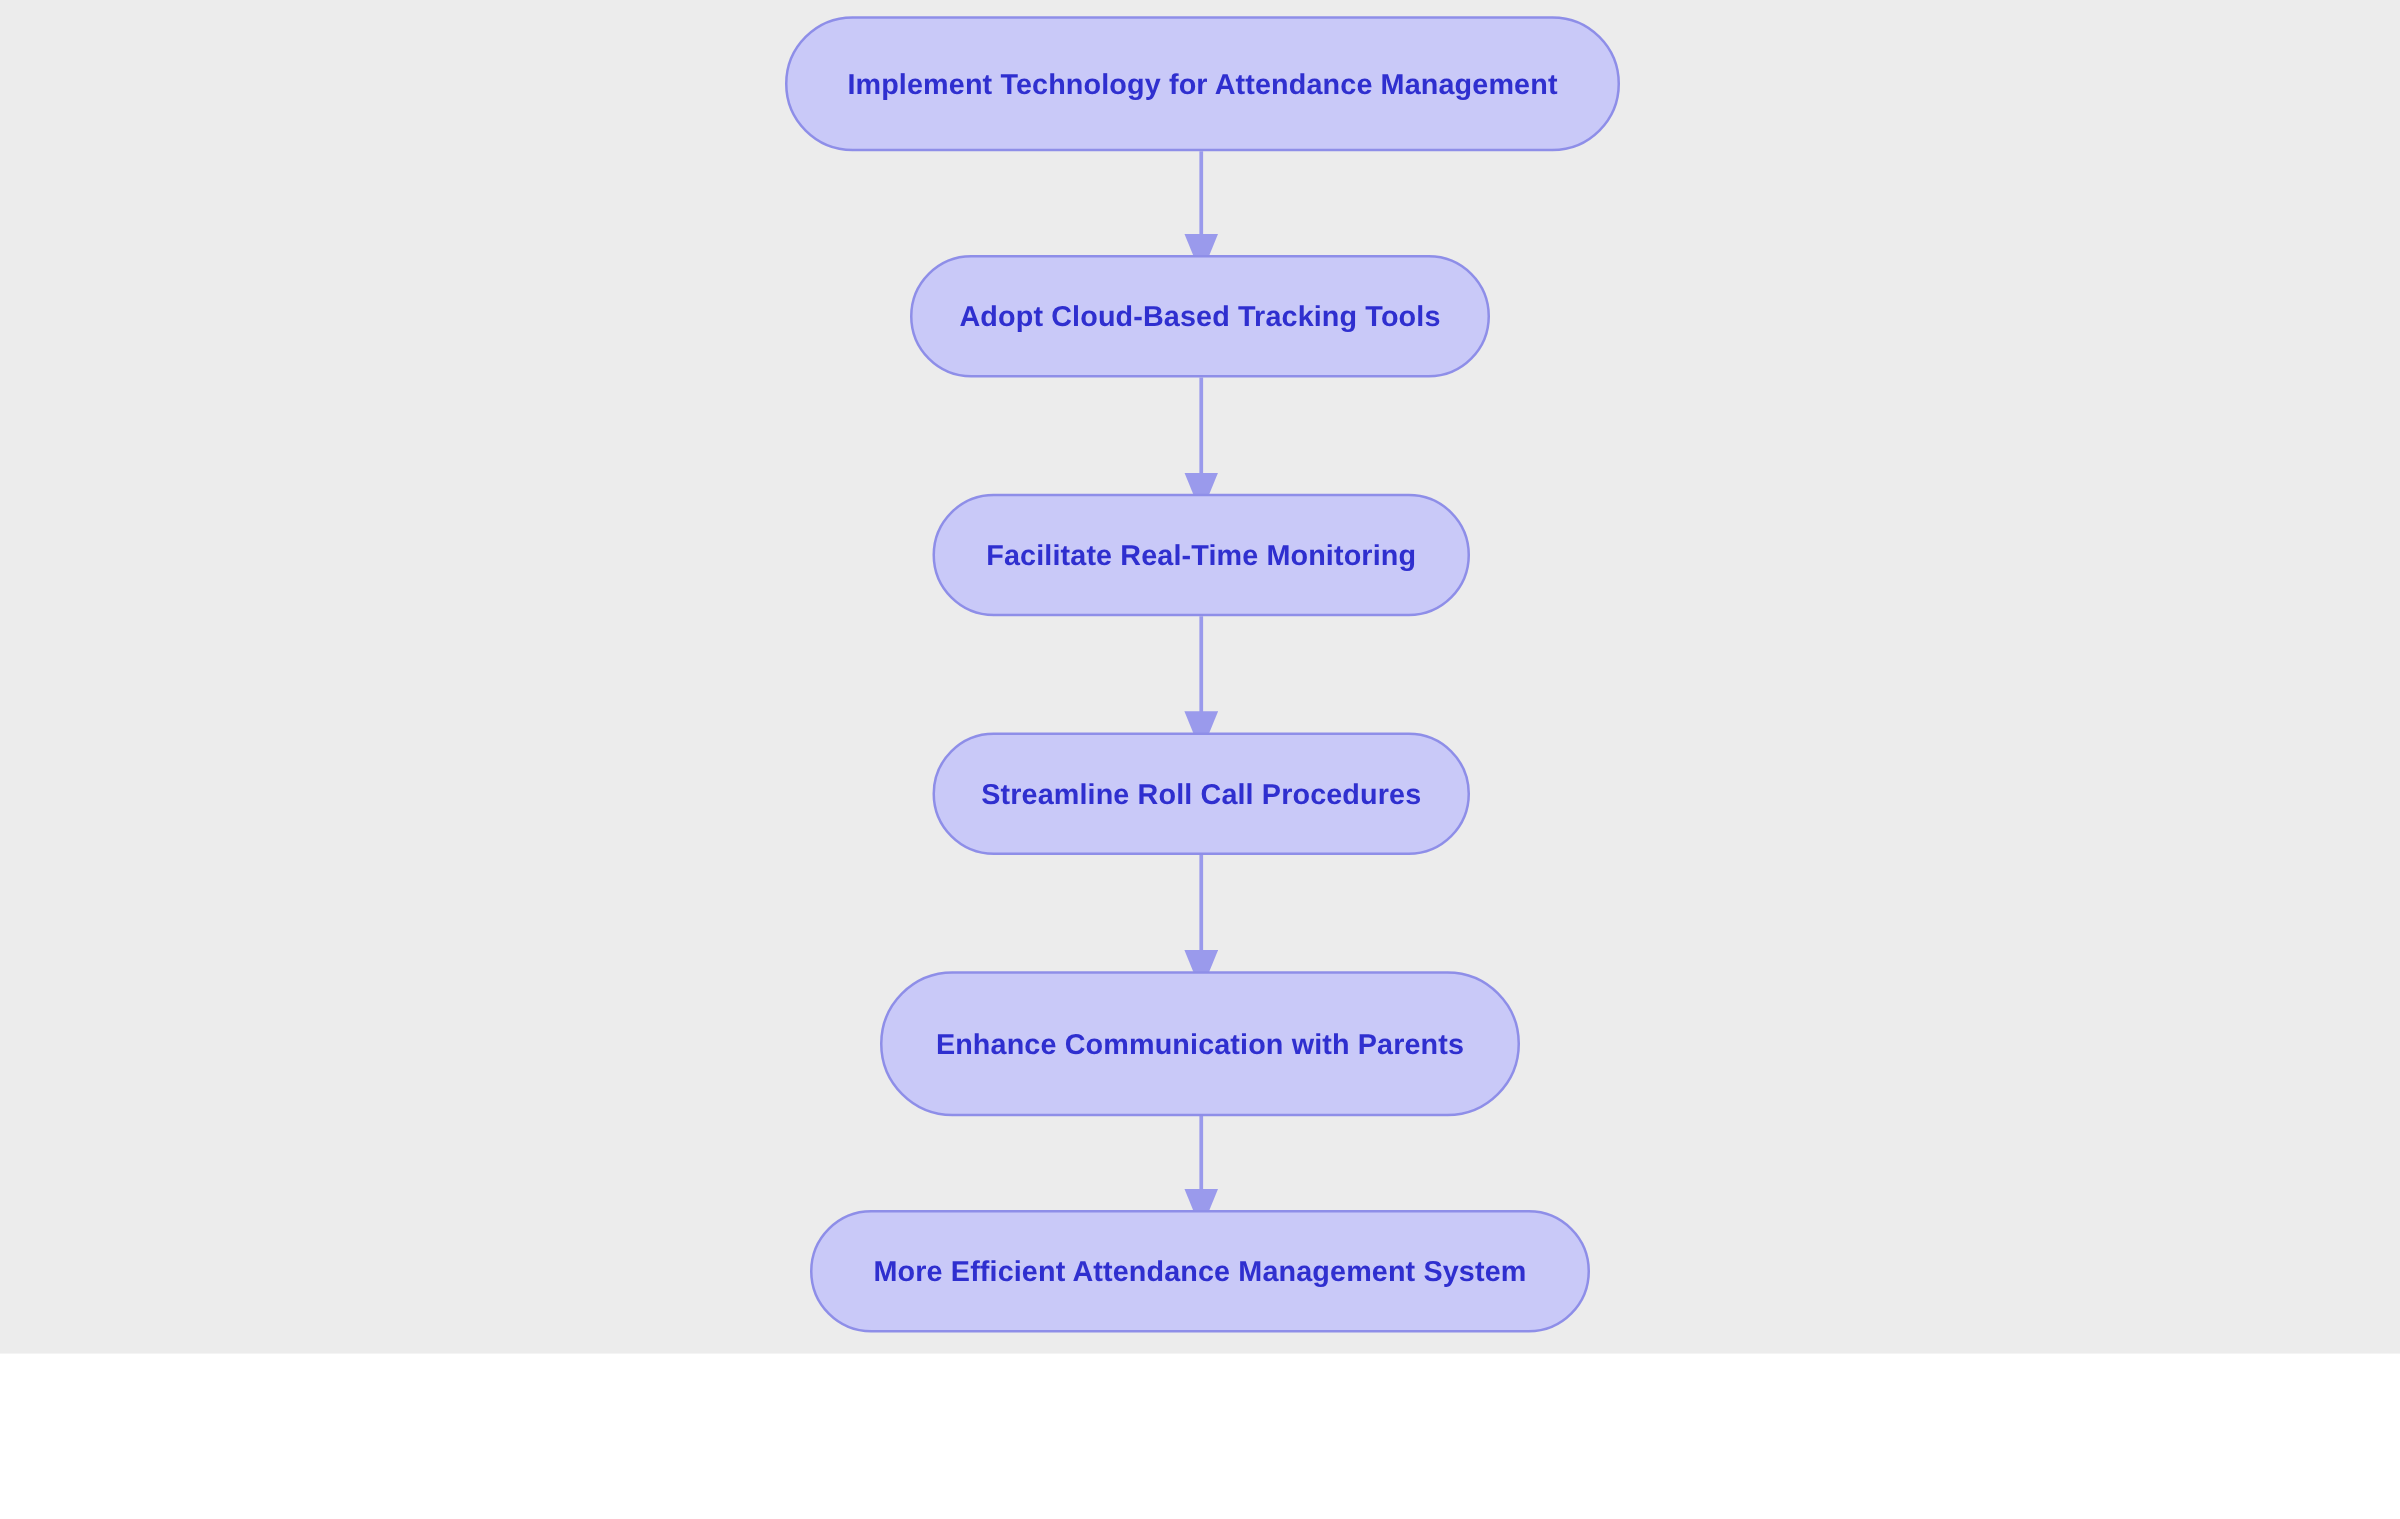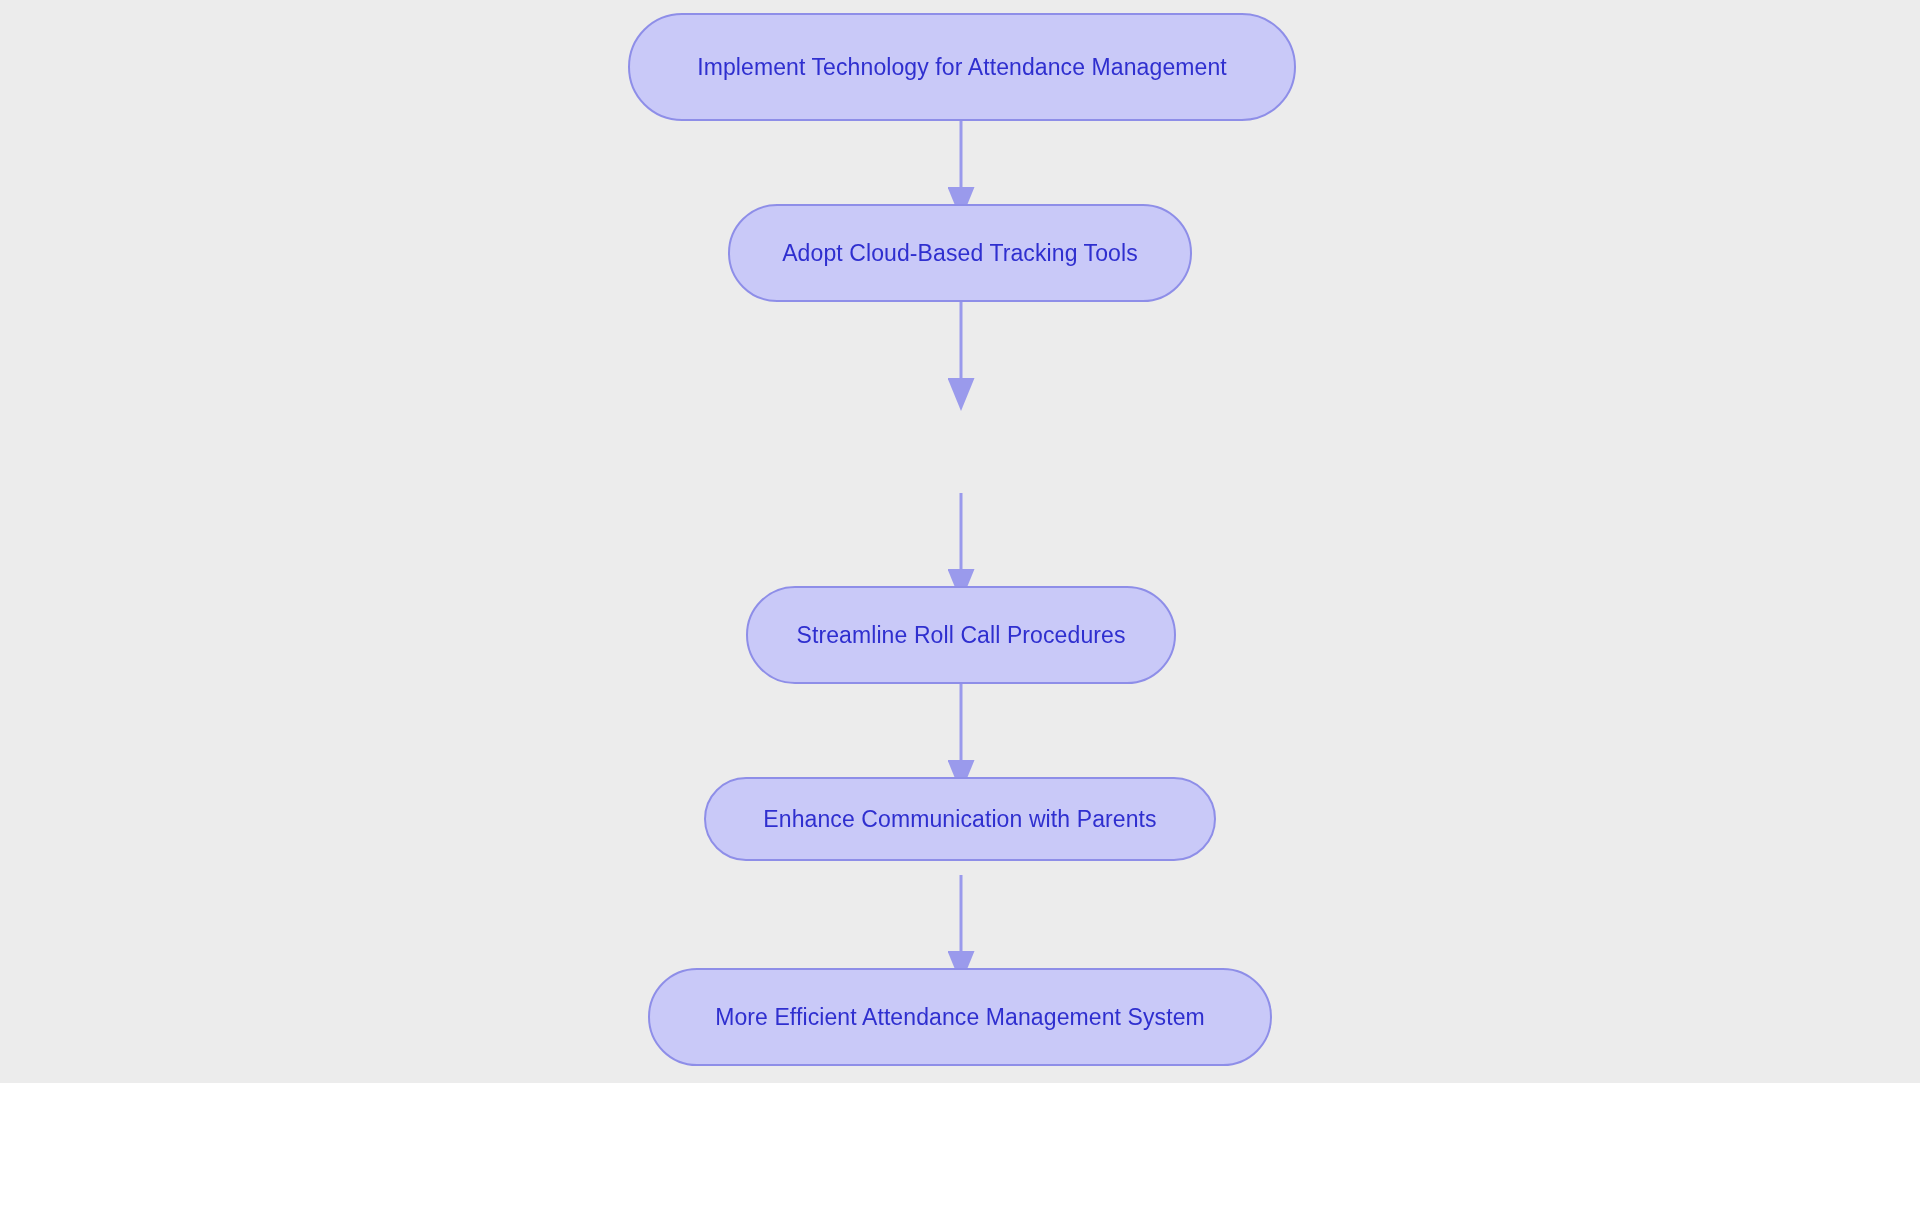--- a/index.html
+++ b/index.html
@@ -41,33 +41,33 @@
     border: 2px solid #8e8ee8;
     border-radius: 60px;
     display: flex;
     align-items: center;
     justify-content: center;
     z-index: 2;
   }
   .flow-node .node-label {
     color: #2f2fcf;
     font-size: 23px;
-    font-weight: 400;
+    font-weight: 700;
     letter-spacing: 0.1px;
     white-space: nowrap;
     line-height: 1;
     font-family: "Liberation Sans", sans-serif;
   }
 
   
   #node-0 { left: 628px;  top: 13px;   width: 668px; height: 108px; }
   #node-1 { left: 728px;  top: 204px;  width: 464px; height: 98px; text-align: right;  }
   #node-2 { left: 746px;  top: 395px;  width: 430px; height: 98px;  }
   #node-3 { left: 746px;  top: 586px;  width: 430px; height: 98px;  }
-  #node-4 { left: 704px;  top: 777px;  width: 512px; height: 84px;  }
+  #node-4 { left: 704px;  top: 777px;  width: 512px; height: 116px;  }
   #node-5 { left: 648px;  top: 968px;  width: 624px; height: 98px; align-items: center;  }
 
   
   .connector {
     position: absolute;
     left: 0;
     top: 0;
     width: 1920px;
     height: 1083px;
     z-index: 1;
@@ -107,20 +107,23 @@
     </svg>
 
     <div class="flow-node" id="node-0">
       <span class="node-label">Implement Technology for Attendance Management</span>
     </div>
 
     <div class="flow-node" id="node-1">
       <span class="node-label">Adopt Cloud-Based Tracking Tools</span>
     </div>
 
+    <div class="flow-node" id="node-2">
+      <span class="node-label">Facilitate Real-Time Monitoring</span>
+    </div>
 
     <div class="flow-node" id="node-3">
       <span class="node-label">Streamline Roll Call Procedures</span>
     </div>
 
     <div class="flow-node" id="node-4">
       <span class="node-label">Enhance Communication with Parents</span>
     </div>
 
     <div class="flow-node" id="node-5">

